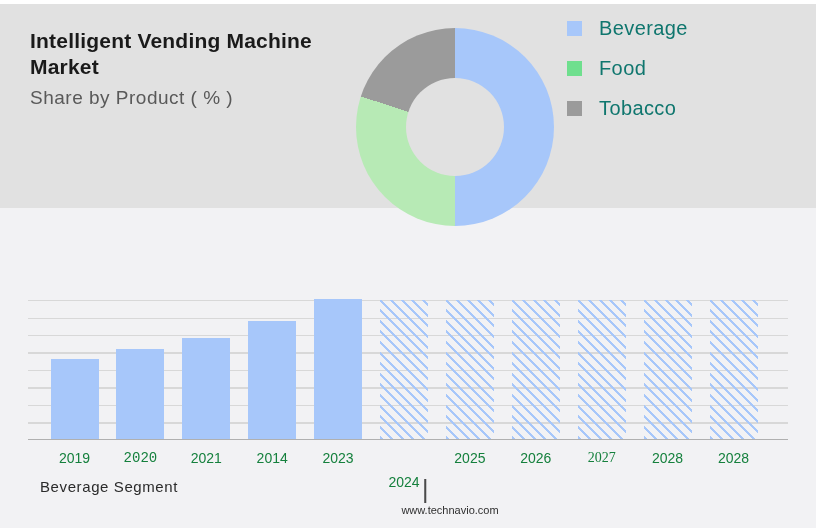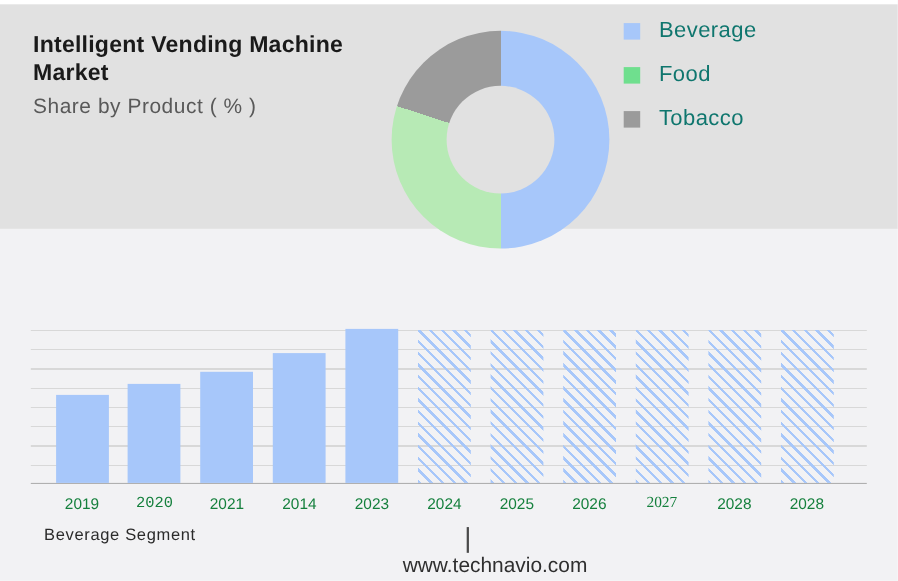--- a/index.html
+++ b/index.html
@@ -81,21 +81,21 @@
     position: absolute; left: 422px; top: 475px;
     font-size: 25px; color: #4a4a4a; font-weight: 300;
   }
   .footer-value {
     position: absolute; left: 459px; top: 480px;
     font-size: 20px; color: #4a4a4a; letter-spacing: 0.2px;
   }
   .footer-value b { color: #333333; font-weight: 700; }
   .website {
     position: absolute; left: 0; right: 0; top: 504px; text-align: center;
-    padding-left: 84px; font-size: 19px; color: #2f2f2f;
+    padding-left: 84px; font-size: 11px; color: #2f2f2f;
   }
 </style>
 </head>
 <body>
 
 <div class="stage">
   <div class="top-strip"></div>
 
   <section class="panel-top">
     <div class="titles">
@@ -135,21 +135,21 @@
       <div class="bar hatched" style="left: 549.7px; width: 48px;"></div>
       <div class="bar hatched" style="left: 615.6px; width: 48px;"></div>
       <div class="bar hatched" style="left: 681.5px; width: 48px;"></div>
     </div>
   <div class="xlabels" id="xlabels">
       <div class="xlabel" style="left: 14.5px;">2019</div>
       <div class="xlabel" style="left: 80.4px; font-family: Liberation Mono, monospace;">2020</div>
       <div class="xlabel" style="left: 146.3px;">2021</div>
       <div class="xlabel" style="left: 212.2px;">2014</div>
       <div class="xlabel" style="left: 278.1px;">2023</div>
-      <div class="xlabel" style="left: 344px;">2024</div>
+      <div class="xlabel" style="left: 344px; margin-top: 24px;">2024</div>
       <div class="xlabel" style="left: 409.9px;">2025</div>
       <div class="xlabel" style="left: 475.8px;">2026</div>
       <div class="xlabel" style="left: 541.7px; font-family: Liberation Serif, serif;">2027</div>
       <div class="xlabel" style="left: 607.6px;">2028</div>
       <div class="xlabel" style="left: 673.5px;">2028</div>
     </div>
 
   <div class="segment-label">Beverage Segment</div>
   <div class="footer-sep">|</div>
   <div class="website">www.technavio.com</div>

